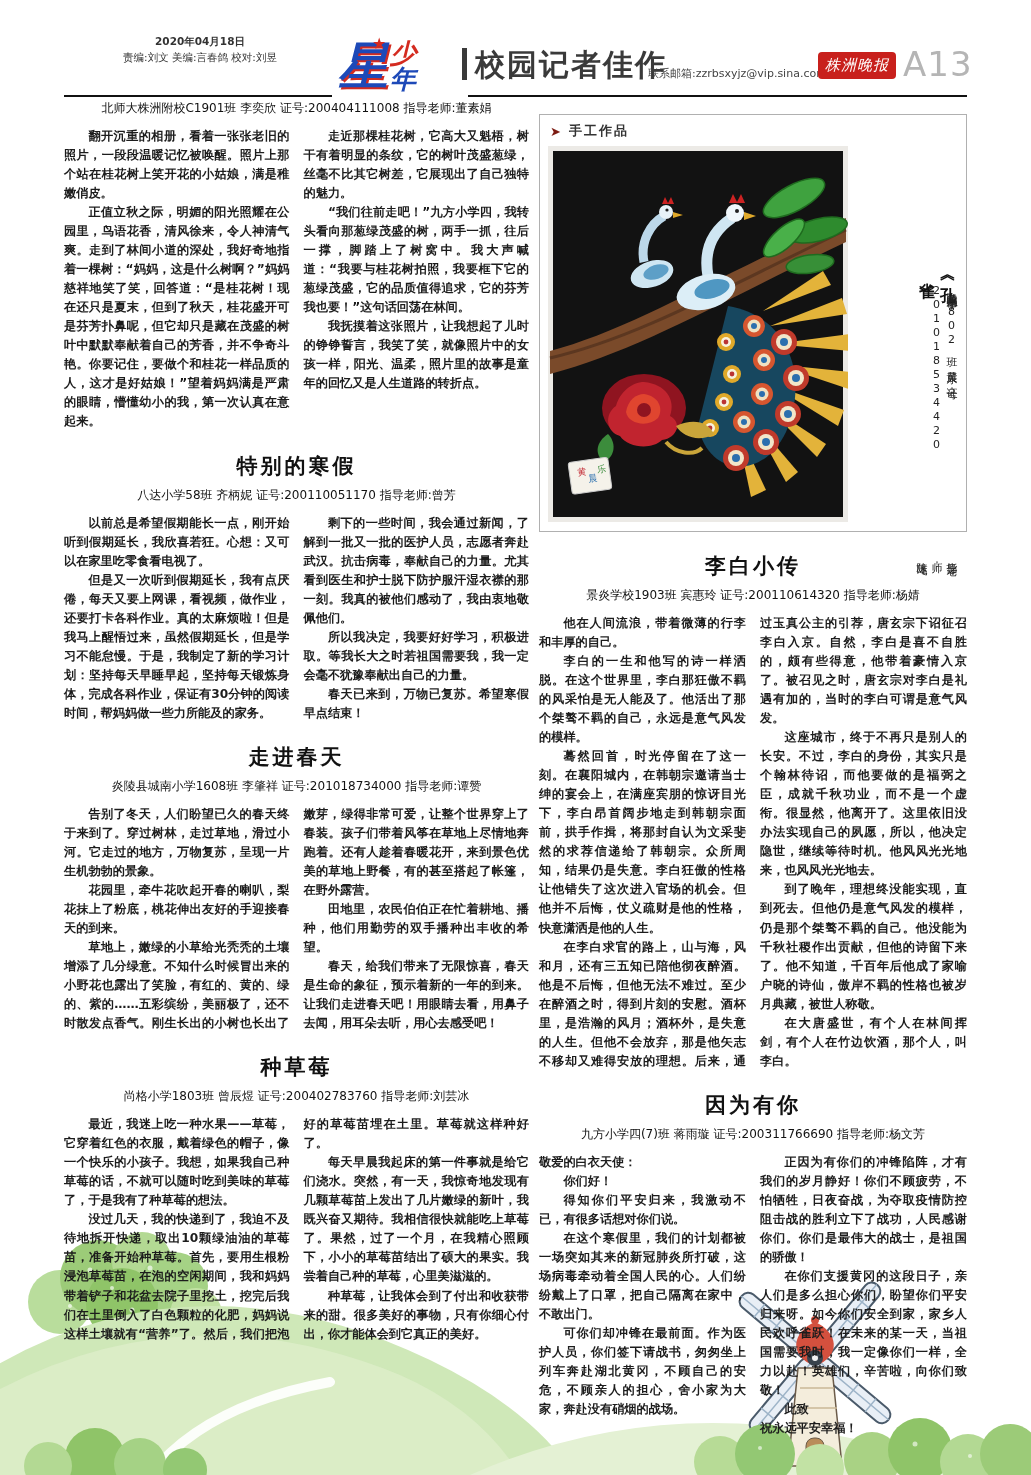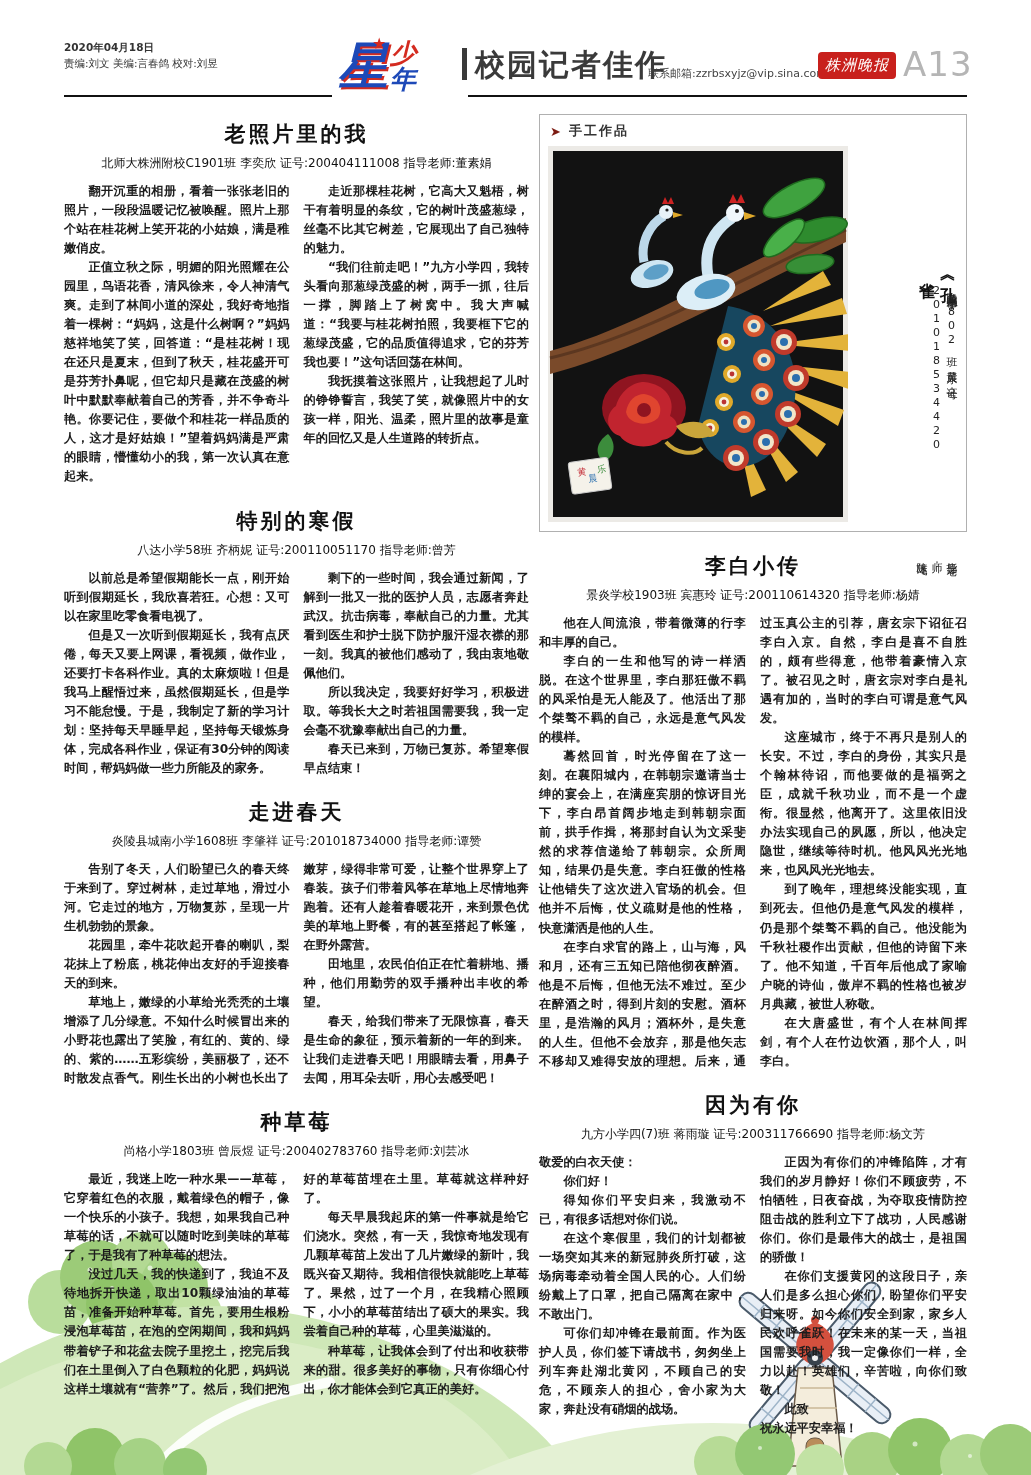--- a/index.html
+++ b/index.html
@@ -4,21 +4,21 @@
 <style>
   * { margin:0; padding:0; box-sizing:border-box; }
   html,body { background:#e8e8e8; }
   .page {
     position:relative; width:1031px; height:1475px; margin:0 auto;
     background:#fff; overflow:hidden;
     font-family:"DejaVu Sans","Liberation Sans",sans-serif; color:#1c1c1c;
   }
   
   .header { position:relative; height:100px; z-index:3; }
-  .hdr-credits { position:absolute; left:64px; top:40px; width:272px; text-align:left;
+  .hdr-credits { position:absolute; left:64px; top:34px; width:272px; text-align:center;
     font-size:10.5px; line-height:1.5; color:#333; }
   .hdr-credits .date { font-weight:bold; }
   .logo { position:absolute; left:338px; top:36px; width:118px; height:60px; display:flex; align-items:center; }
   .logo-star1 { font-size:50px; font-weight:bold; font-style:italic; color:#1d49b8; line-height:1;
     text-shadow:2px 2px 0 #d42b20; }
   .logo-right { display:flex; flex-direction:column; margin-left:2px; line-height:1; }
   .logo-shao { font-size:26px; font-weight:bold; font-style:italic; color:#d42b20; }
   .logo-nian { font-size:26px; font-weight:bold; font-style:italic; color:#1d49b8; }
   .logo-starglyph { position:absolute; top:-2px; left:34px; color:#d42b20; font-size:16px; }
   .hdr-mid { position:absolute; left:462px; top:48px; display:flex; align-items:flex-end; }
@@ -82,21 +82,20 @@
     <div class="masthead">株洲晚报</div>
     <div class="page-no">A13</div>
     <div class="rule-left"></div>
     <div class="rule-right"></div>
   </div>
 
   <div class="main">
 
     <div class="col">
       <article class="article">
-        <h2>老照片里的我</h2>
         <div class="byline">北师大株洲附校C1901班 李奕欣 证号:200404111008 指导老师:董素娟</div>
         <div class="body">
             <p>翻开沉重的相册，看着一张张老旧的照片，一段段温暖记忆被唤醒。照片上那个站在桂花树上笑开花的小姑娘，满是稚嫩俏皮。</p>
             <p>正值立秋之际，明媚的阳光照耀在公园里，鸟语花香，清风徐来，令人神清气爽。走到了林间小道的深处，我好奇地指着一棵树：“妈妈，这是什么树啊？”妈妈慈祥地笑了笑，回答道：“是桂花树！现在还只是夏末，但到了秋天，桂花盛开可是芬芳扑鼻呢，但它却只是藏在茂盛的树叶中默默奉献着自己的芳香，并不争奇斗艳。你要记住，要做个和桂花一样品质的人，这才是好姑娘！”望着妈妈满是严肃的眼睛，懵懂幼小的我，第一次认真在意起来。</p>
             <p>走近那棵桂花树，它高大又魁梧，树干有着明显的条纹，它的树叶茂盛葱绿，丝毫不比其它树差，它展现出了自己独特的魅力。</p>
             <p>“我们往前走吧！”九方小学四，我转头看向那葱绿茂盛的树，两手一抓，往后一撑，脚踏上了树窝中。我大声喊道：“我要与桂花树拍照，我要框下它的葱绿茂盛，它的品质值得追求，它的芬芳我也要！”这句话回荡在林间。</p>
             <p>我抚摸着这张照片，让我想起了儿时的铮铮誓言，我笑了笑，就像照片中的女孩一样，阳光、温柔，照片里的故事是童年的回忆又是人生道路的转折点。</p>
           </div>
       </article>
       <article class="article">

